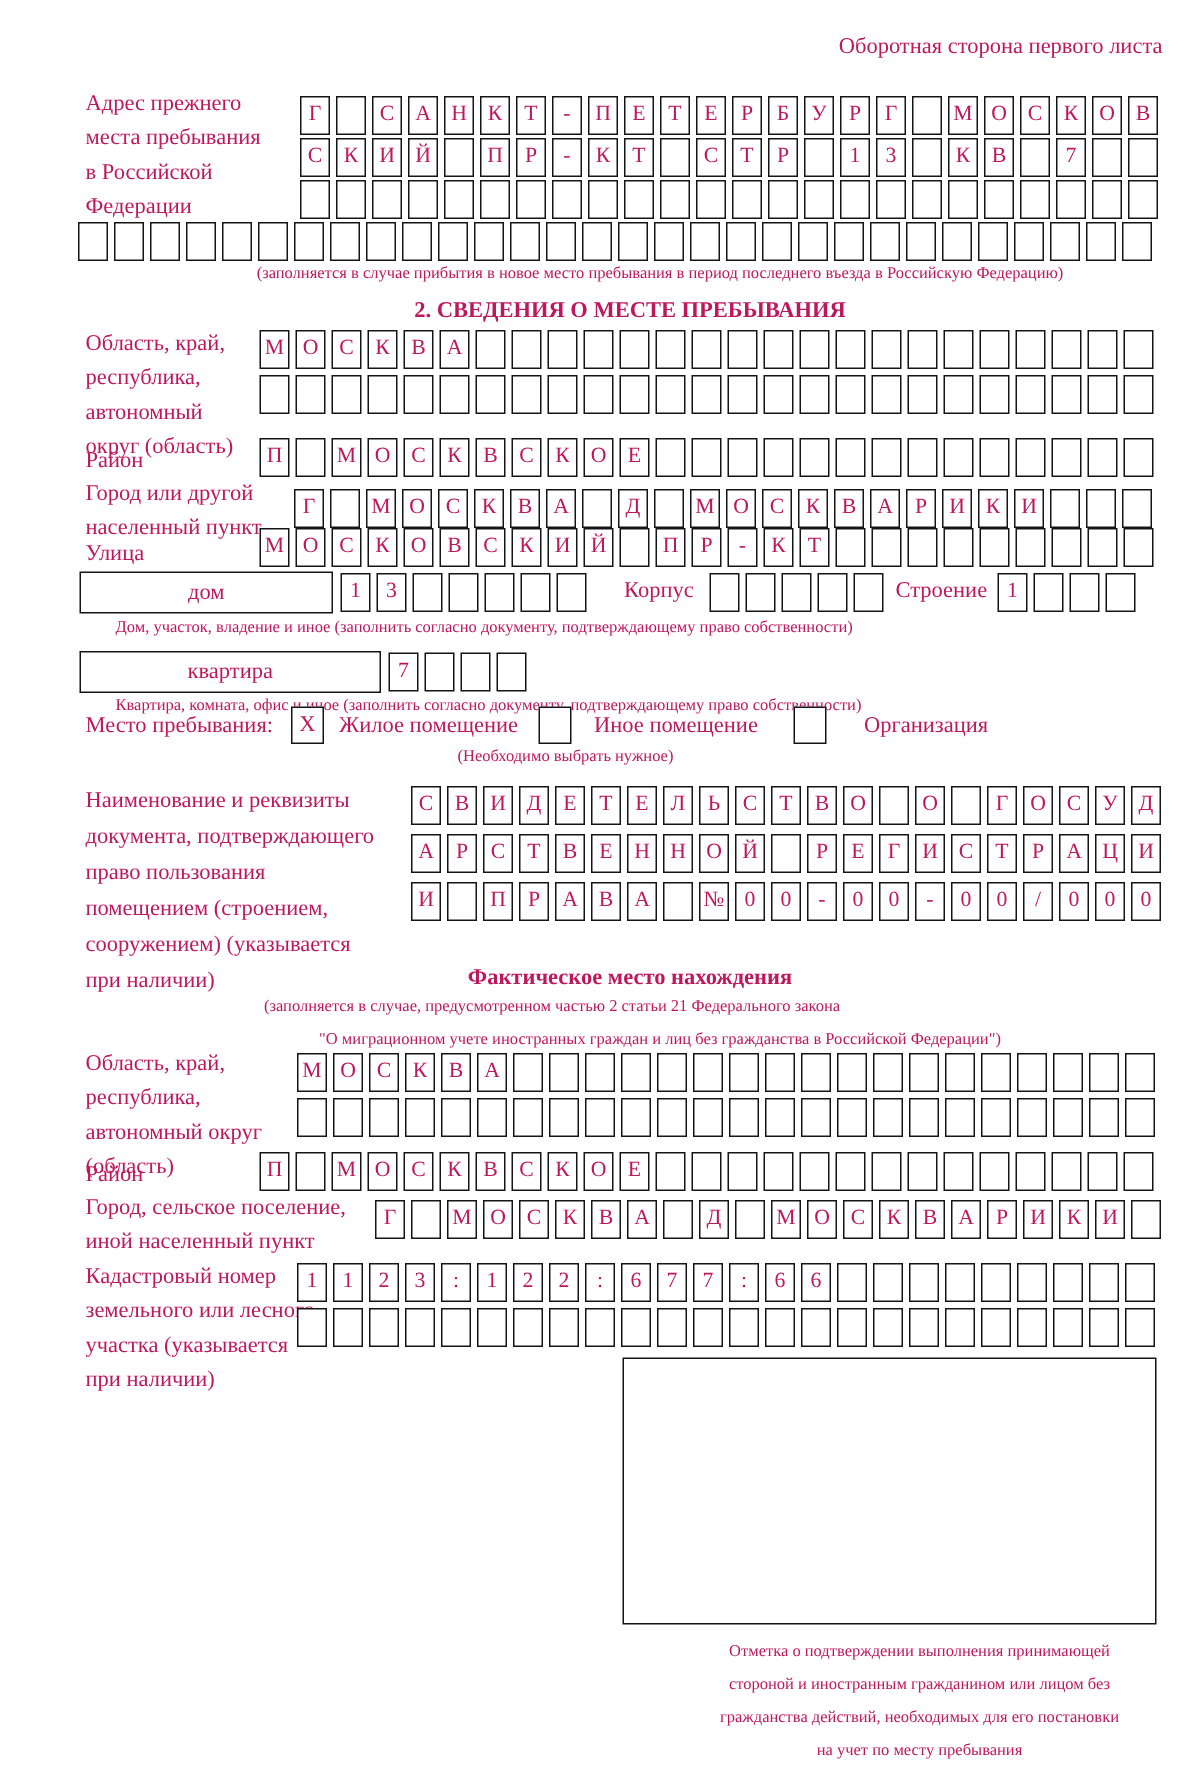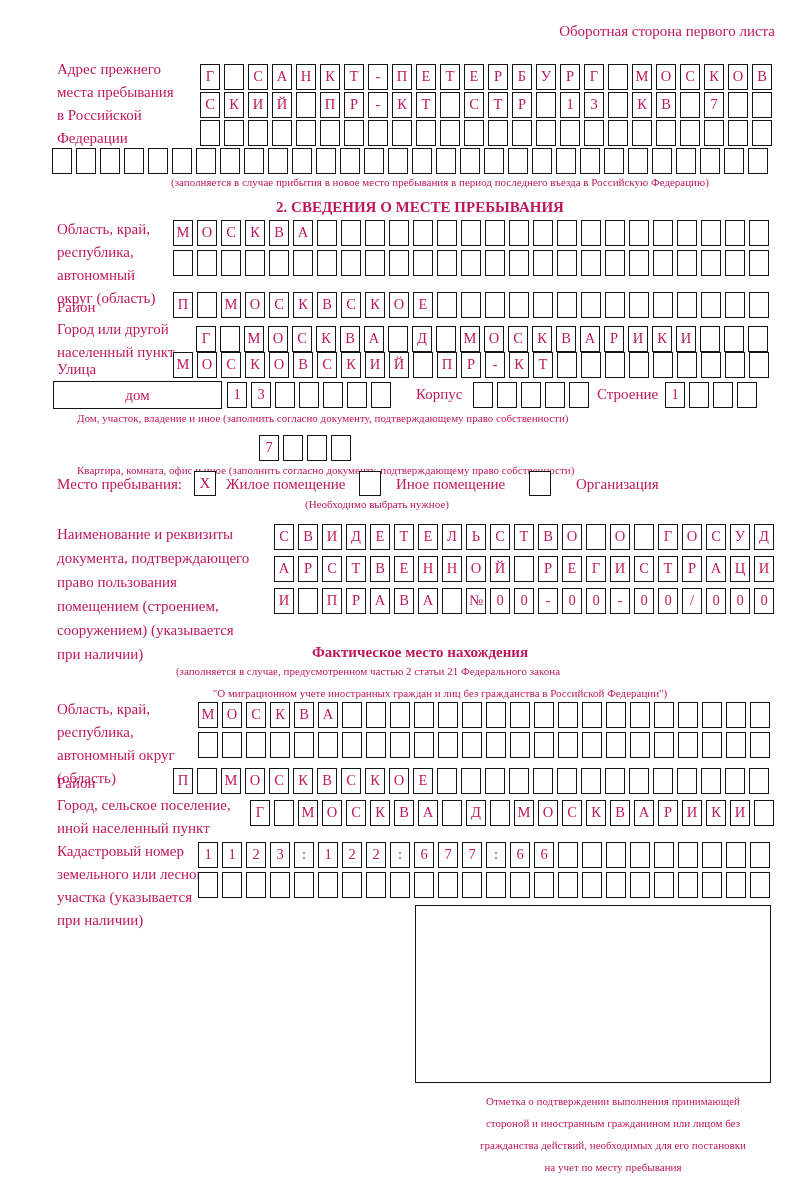--- a/index.html
+++ b/index.html
@@ -310,20 +310,21 @@
     </div>
   <div class="abs lbl" style="left:577px;top:383px;">Строение</div>
   <div class="cellrow" style="left:645px;top:382px;">
       <div class="cell">1</div>
       <div class="cell"></div>
       <div class="cell"></div>
       <div class="cell"></div>
     </div>
   <div class="abs cap" style="left:37px;top:412px;">Дом, участок, владение и иное (заполнить согласно документу, подтверждающему право собственности)</div>
 
+  <div class="abs bigbox" style="left:33px;top:434px;width:201px;">квартира</div>
   <div class="cellrow" style="left:239px;top:435px;">
       <div class="cell">7</div>
       <div class="cell"></div>
       <div class="cell"></div>
       <div class="cell"></div>
     </div>
   <div class="abs cap" style="left:37px;top:464px;">Квартира, комната, офис и иное (заполнить согласно документу, подтверждающему право собственности)</div>
 
   <div class="abs lbl" style="left:37px;top:473px;text-align:right;">Место пребывания:</div>
   <div class="checkbox" style="left:174px;top:471px;">X</div>

